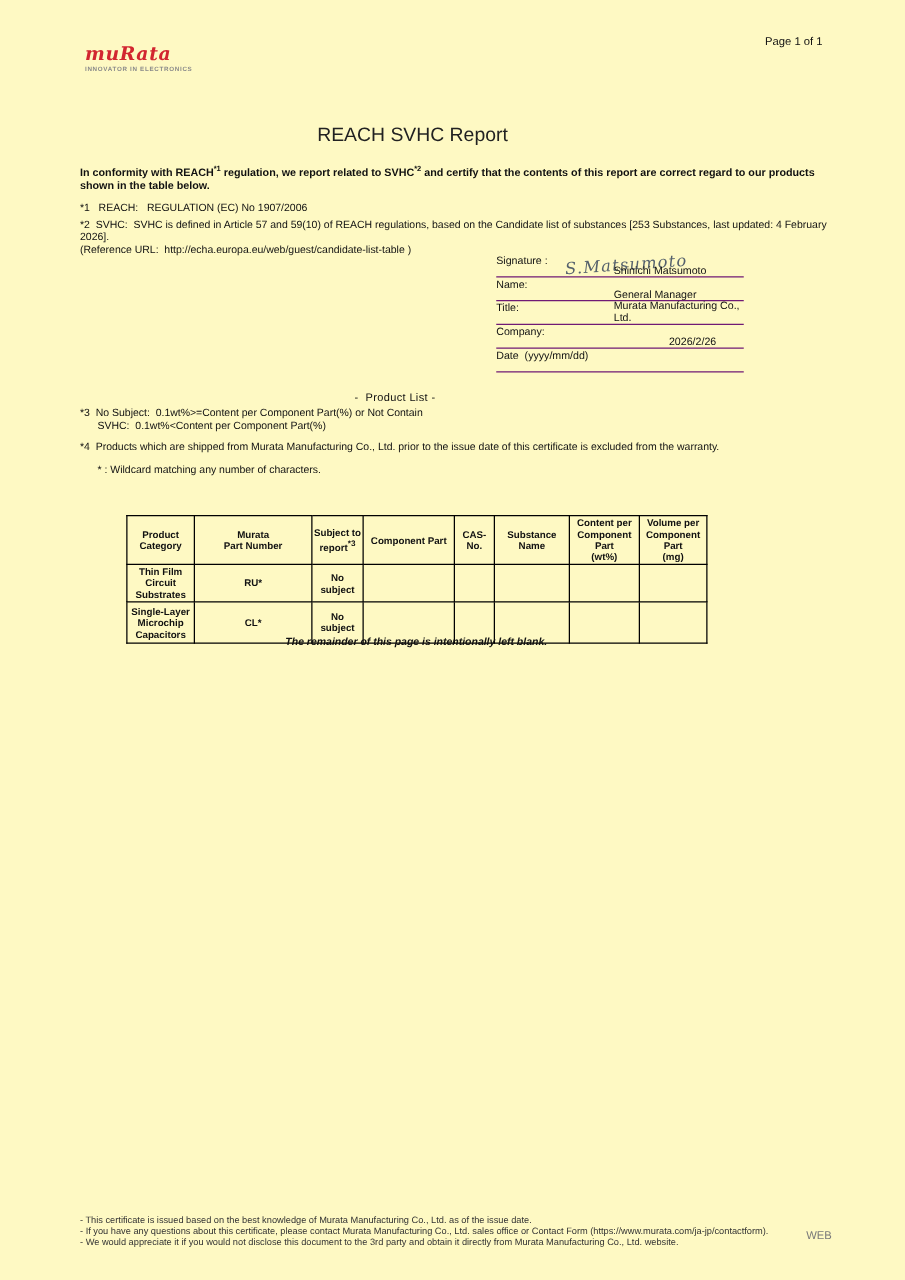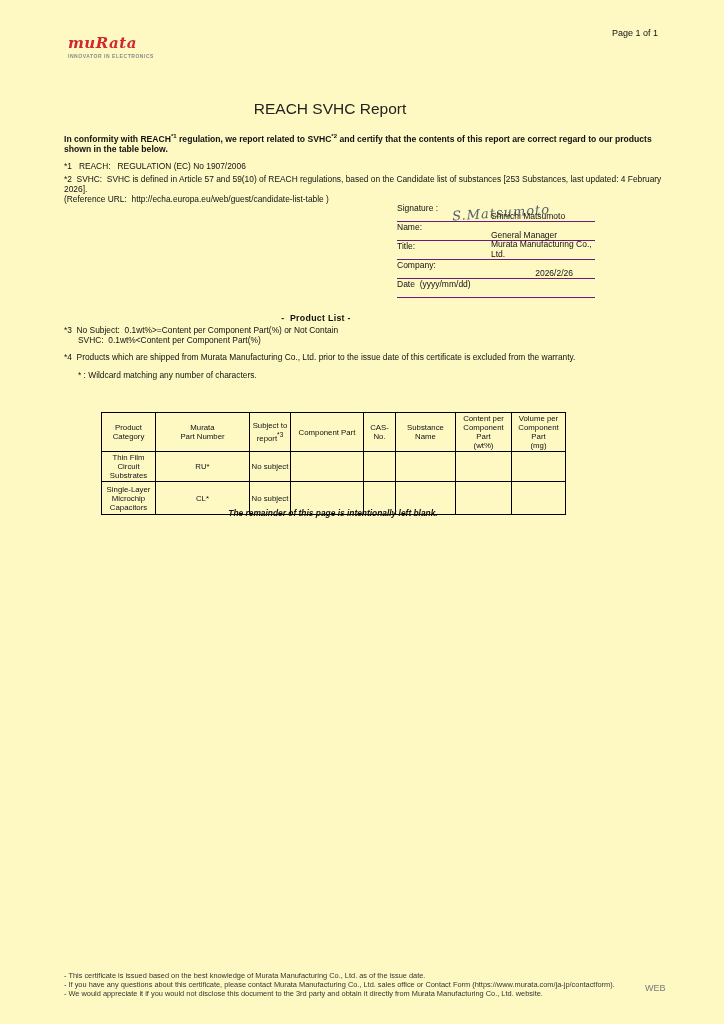--- a/index.html
+++ b/index.html
@@ -80,38 +80,38 @@
     font-family: "DejaVu Serif", serif;
     font-style: italic;
     font-size: 13px;
     color: #55616c;
     transform: rotate(-4deg);
     letter-spacing: 1px;
   }
 
   .pl-heading {
     position: absolute; left: 0; top: 313px; width: 632px;
-    text-align: center; font-size: 8.8px; font-weight: bold;
+    text-align: center; font-size: 8.8px; font-weight: normal;
     letter-spacing: 0.3px;
   }
   #note3 { top: 326px; width: 560px; }
   #note4 { top: 353px; width: 600px; }
   #note5 { top: 371px; width: 560px; }
 
   
   .ptable {
     position: absolute; left: 101px; top: 412px;
     border-collapse: collapse;
     table-layout: fixed;
     width: 464px;
     font-size: 7.8px;
   }
   .ptable th, .ptable td {
     border: 1px solid #000;
-    font-weight: normal;
+    font-weight: bold;
     text-align: center;
     vertical-align: middle;
     white-space: pre-line;
     line-height: 9px;
     padding: 1px;
   }
   .ptable thead tr { height: 32px; }
   .ptable tbody tr.r1 { height: 28px; }
   .ptable tbody tr.r2 { height: 33px; }
 

